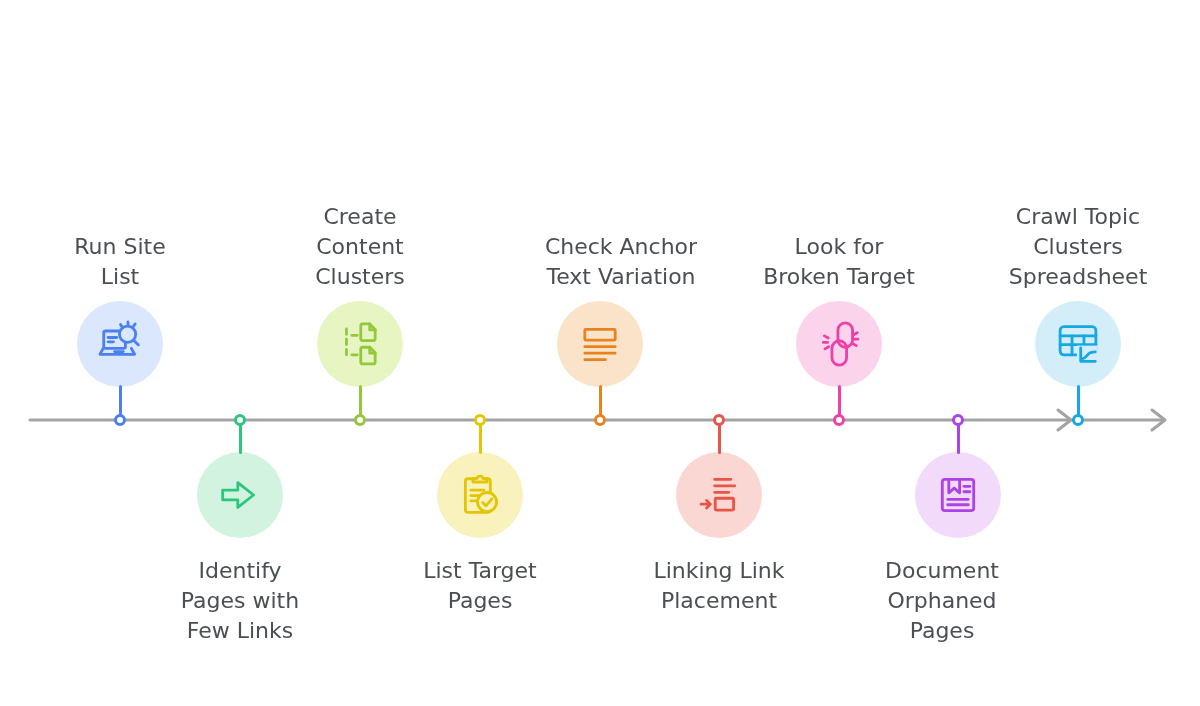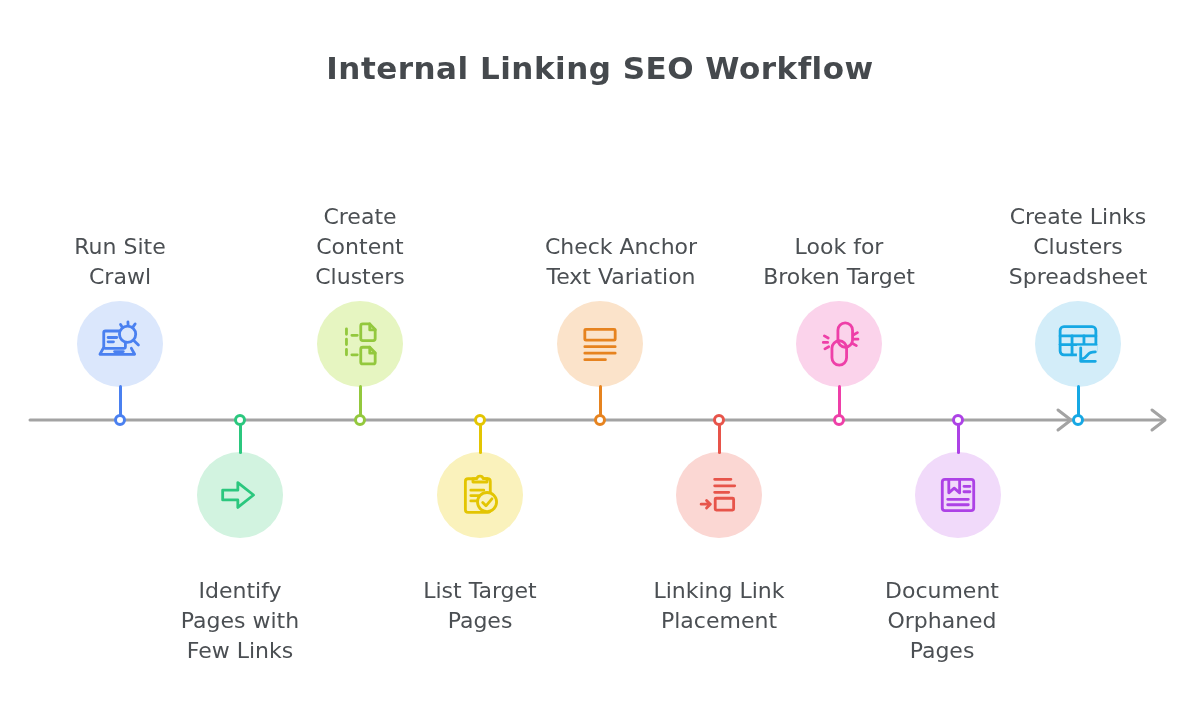--- a/index.html
+++ b/index.html
@@ -11,21 +11,21 @@
     font-size:31px;font-weight:bold;color:#45494d;letter-spacing:.5px;
   }
 
   .timeline-svg{position:absolute;left:0;top:405px;}
 
   .label{
     position:absolute;width:220px;text-align:center;
     font-size:22px;line-height:30px;color:#4b4f53;white-space:pre-line;
   }
   .label.above{bottom:414px;}
-  .label.below{top:556px;margin-top:20px;}
+  .label.below{top:556px;}
 
   .circle{
     position:absolute;width:86px;height:86px;border-radius:50%;
     display:flex;align-items:center;justify-content:center;
   }
   .circle.above{top:301px;}
   .circle.below{top:452px;}
   .circle svg{display:block;}
 
   .stem{position:absolute;width:3px;border-radius:2px;}
@@ -46,31 +46,30 @@
   .s5 .circle{background:#fbd7d3;color:#e7544a}.s5 .stem{background:#e7544a}.s5 .dot{border-color:#e7544a}
   .s6 .circle{background:#fbd3eb;color:#ee3fa8}.s6 .stem{background:#ee3fa8}.s6 .dot{border-color:#ee3fa8}
   .s7 .circle{background:#f1dafa;color:#ad42e6}.s7 .stem{background:#ad42e6}.s7 .dot{border-color:#ad42e6}
   .s8 .circle{background:#d3edf9;color:#16a8e4}.s8 .stem{background:#16a8e4}.s8 .dot{border-color:#16a8e4}
 </style>
 </head>
 <body>
 
 <div id="canvas">
 
-  <div class="title">Internal Linking SEO Workflow</div>
 
   <svg class="timeline-svg" width="1200" height="30">
     <line x1="30" y1="15" x2="1163" y2="15" stroke="#a3a3a3" stroke-width="3" stroke-linecap="round"></line>
     <polyline points="1058,5 1071,15 1058,25" fill="none" stroke="#a3a3a3" stroke-width="3" stroke-linecap="round" stroke-linejoin="round"></polyline>
     <polyline points="1152,5 1165,15 1152,25" fill="none" stroke="#a3a3a3" stroke-width="3" stroke-linecap="round" stroke-linejoin="round"></polyline>
   </svg>
 
   <div class="s0">
     <div class="label above" style="left:10px">Run Site
-Crawl</div>
+List</div>
     <div class="circle above" style="left:77px">
       <svg width="52" height="52" viewBox="0 0 48 48" fill="none" stroke="currentColor" stroke-width="2.6" stroke-linecap="round" stroke-linejoin="round">
         <rect x="9" y="12" width="20" height="16" rx="1.5"></rect>
         <path d="M13 18h8M13 22h5"></path>
         <path d="M8.5 28L5.5 33.5h32L34.5 28"></path>
         <path d="M19 31h8"></path>
         <circle cx="31" cy="15" r="7.5" fill="#dbe7fc"></circle>
         <path d="M36.5 20.5L41 25"></path>
         <path d="M24.5 6l1.6 2.6M31.3 3.5l.2 3M38 5.5l-1.8 2.4"></path>
       </svg>
@@ -178,21 +177,21 @@
         <path d="M15.5 9.5V22l5-4.3 5 4.3V9.5"></path>
         <path d="M29.5 16h5.5M29.5 21h5.5"></path>
         <path d="M14.5 28h19M14.5 33h19"></path>
       </svg>
     </div>
     <div class="stem below" style="left:956.5px"></div>
     <div class="dot" style="left:952px"></div>
   </div>
 
   <div class="s8">
-    <div class="label above" style="left:968px">Create Links
+    <div class="label above" style="left:968px">Crawl Topic
 Clusters
 Spreadsheet</div>
     <div class="circle above" style="left:1035px">
       <svg width="52" height="52" viewBox="0 0 48 48" fill="none" stroke="currentColor" stroke-width="2.6" stroke-linecap="round" stroke-linejoin="round">
         <rect x="7.5" y="8" width="33" height="26" rx="3.5"></rect>
         <path d="M7.5 16.5h33"></path>
         <path d="M7.5 24.5h33"></path>
         <path d="M18.5 16.5V34M29.5 16.5v8"></path>
         <rect x="23" y="25.5" width="19" height="17" fill="#d3edf9" stroke="none"></rect>
         <path d="M26.5 27.5V40h13.5"></path>

